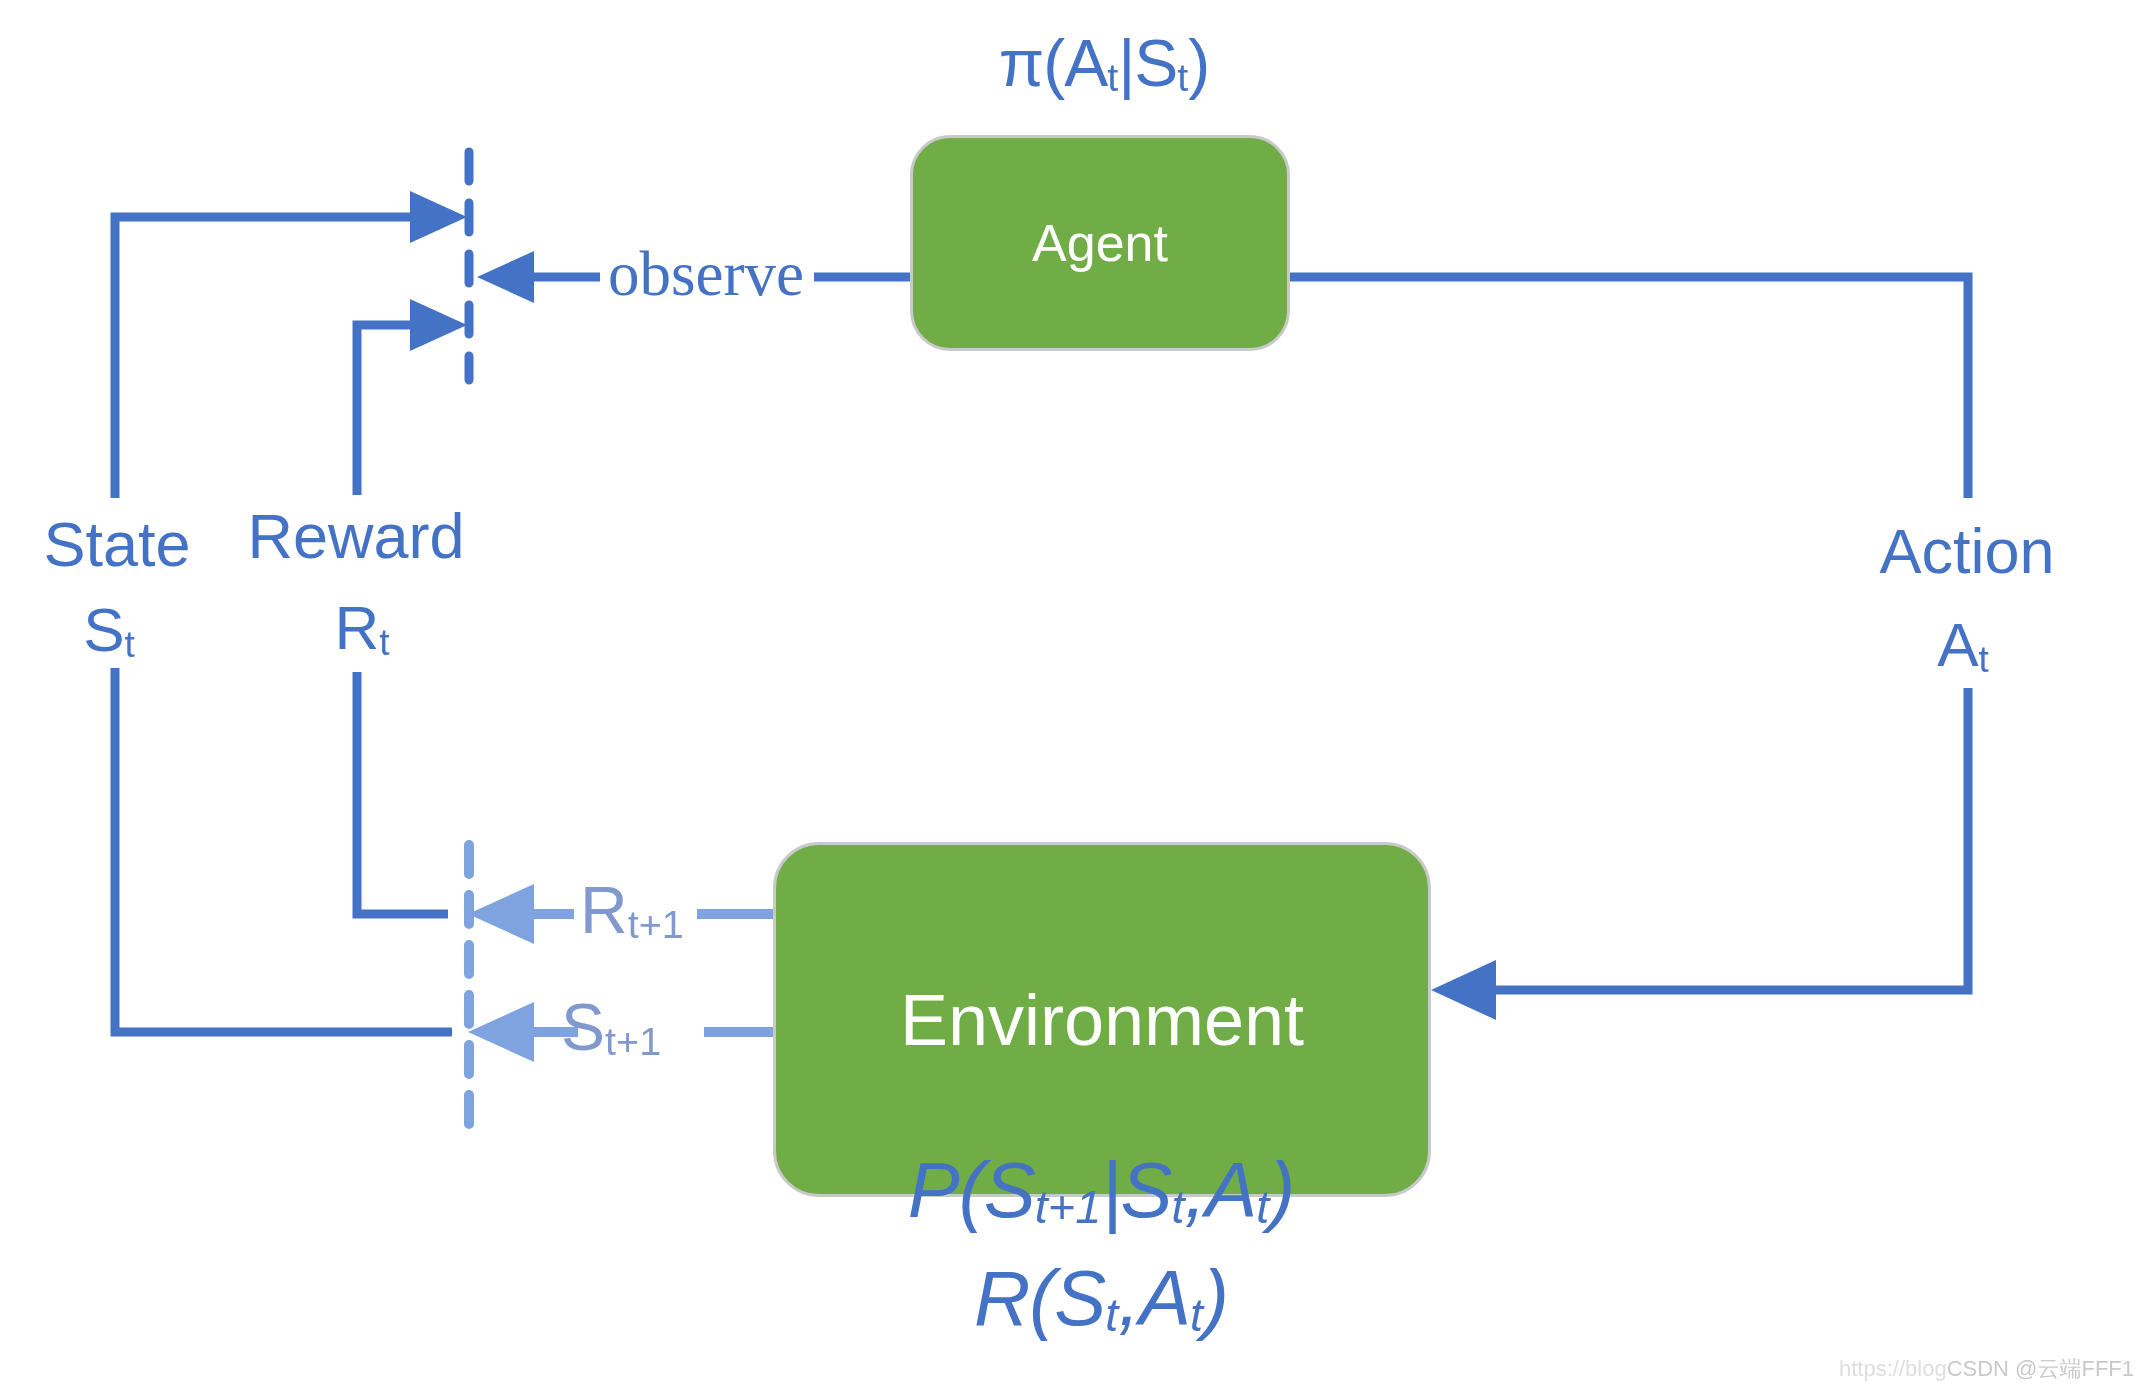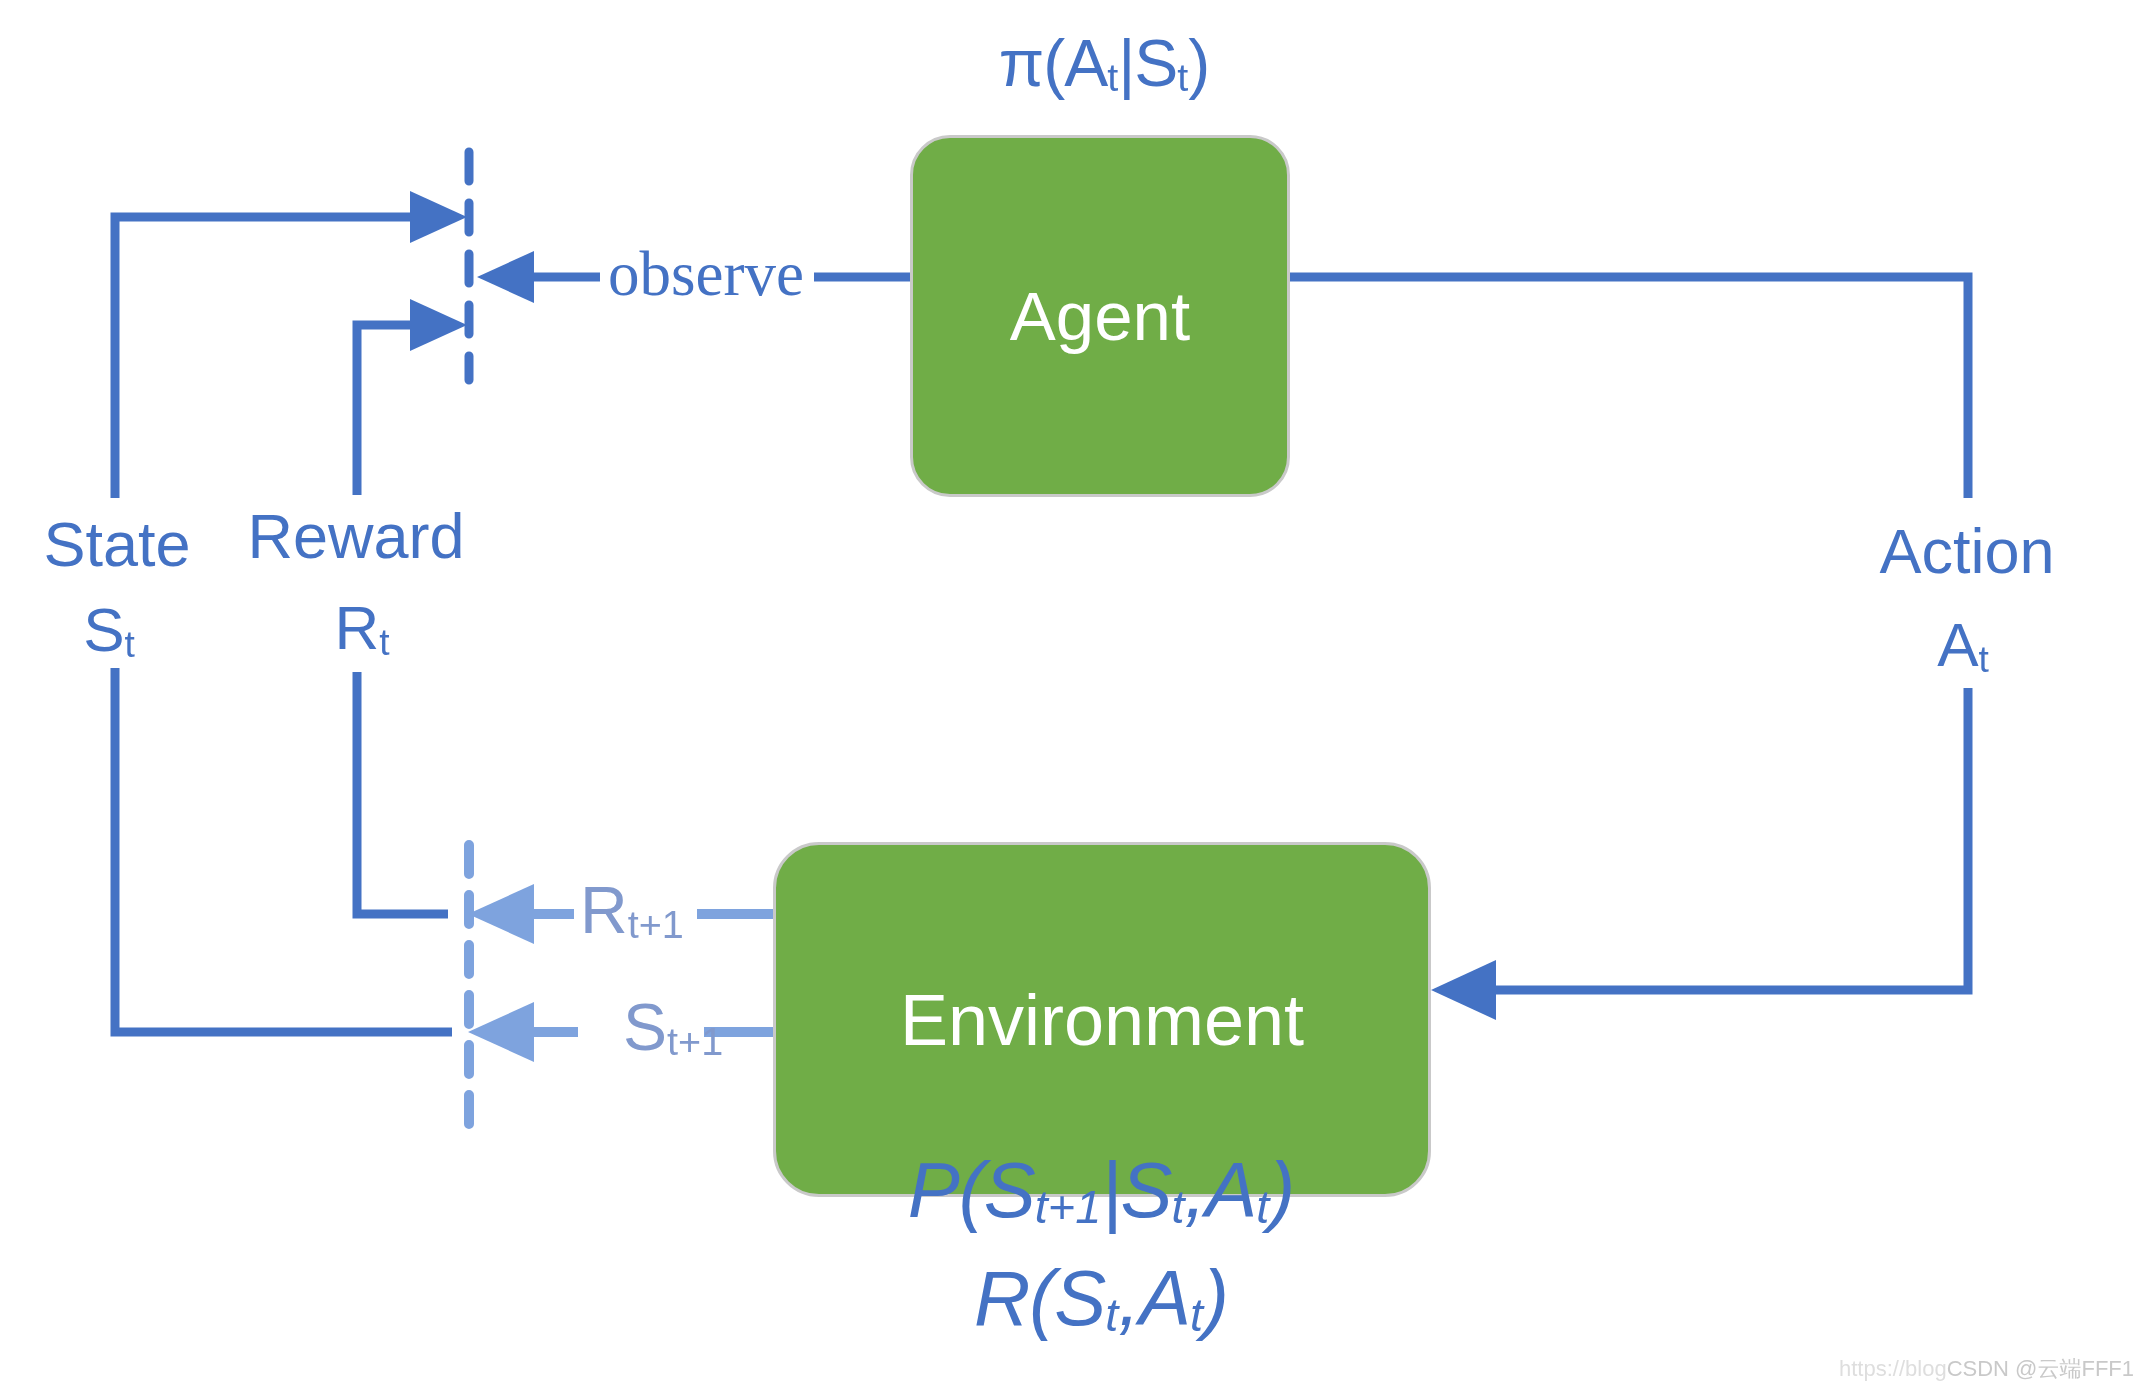--- a/index.html
+++ b/index.html
@@ -18,21 +18,21 @@
   .ah-dark{fill:var(--line-blue);stroke:none;}
   .ah-light{fill:var(--light-blue);stroke:none;}
   .box{
     position:absolute;
     background:var(--box-green);
     border:3px solid var(--box-border);
     color:var(--box-text);
     display:flex;align-items:center;justify-content:center;
     box-sizing:border-box;
   }
-  .box.agent{left:910px;top:135px;width:380px;height:362px;border-radius:40px;font-size:69px;}
+  .box.agent{left:910px;top:135px;width:380px;height:216px;border-radius:40px;font-size:52px;}
   .box.env{left:773px;top:842px;width:658px;height:355px;border-radius:46px;font-size:72px;}
   .t{
     position:absolute;
     color:var(--line-blue);
     white-space:nowrap;
     transform:translate(-50%,-50%);
     line-height:1;
   }
   .t.word{font-size:63px;}
   .t.sym{font-size:62px;}
@@ -108,21 +108,21 @@
   <div class="t word" style="left:117px;top:544px;">State</div>
   <div class="t sym" style="left:109px;top:631px;"><span>S</span><span class="sub">t</span></div>
 
   <div class="t word" style="left:356px;top:536px;">Reward</div>
   <div class="t sym" style="left:362px;top:629px;"><span>R</span><span class="sub">t</span></div>
 
   <div class="t word" style="left:1967px;top:551px;">Action</div>
   <div class="t sym" style="left:1963px;top:646px;"><span>A</span><span class="sub">t</span></div>
 
   <div class="t light" style="left:580px;top:911px;"><span>R</span><span class="sub">t+1</span></div>
-  <div class="t light" style="left:623px;top:1028px;"><span>S</span><span class="sub">t+1</span></div>
+  <div class="t light" style="left:561px;top:1028px;"><span>S</span><span class="sub">t+1</span></div>
 
   <div class="t formula-big" style="left:1101px;top:1191px;"><span>P(S</span><span class="sub">t+1</span><span>|S</span><span class="sub">t</span><span>,A</span><span class="sub">t</span><span>)</span></div>
 
   <div class="t formula-big" style="left:1101px;top:1299px;"><span>R(S</span><span class="sub">t</span><span>,A</span><span class="sub">t</span><span>)</span></div>
 
   <div class="watermark"><span class="wm-prefix">https://blog</span><span>CSDN @云端FFF1</span></div>
 
 </div>
 
 </body></html>

